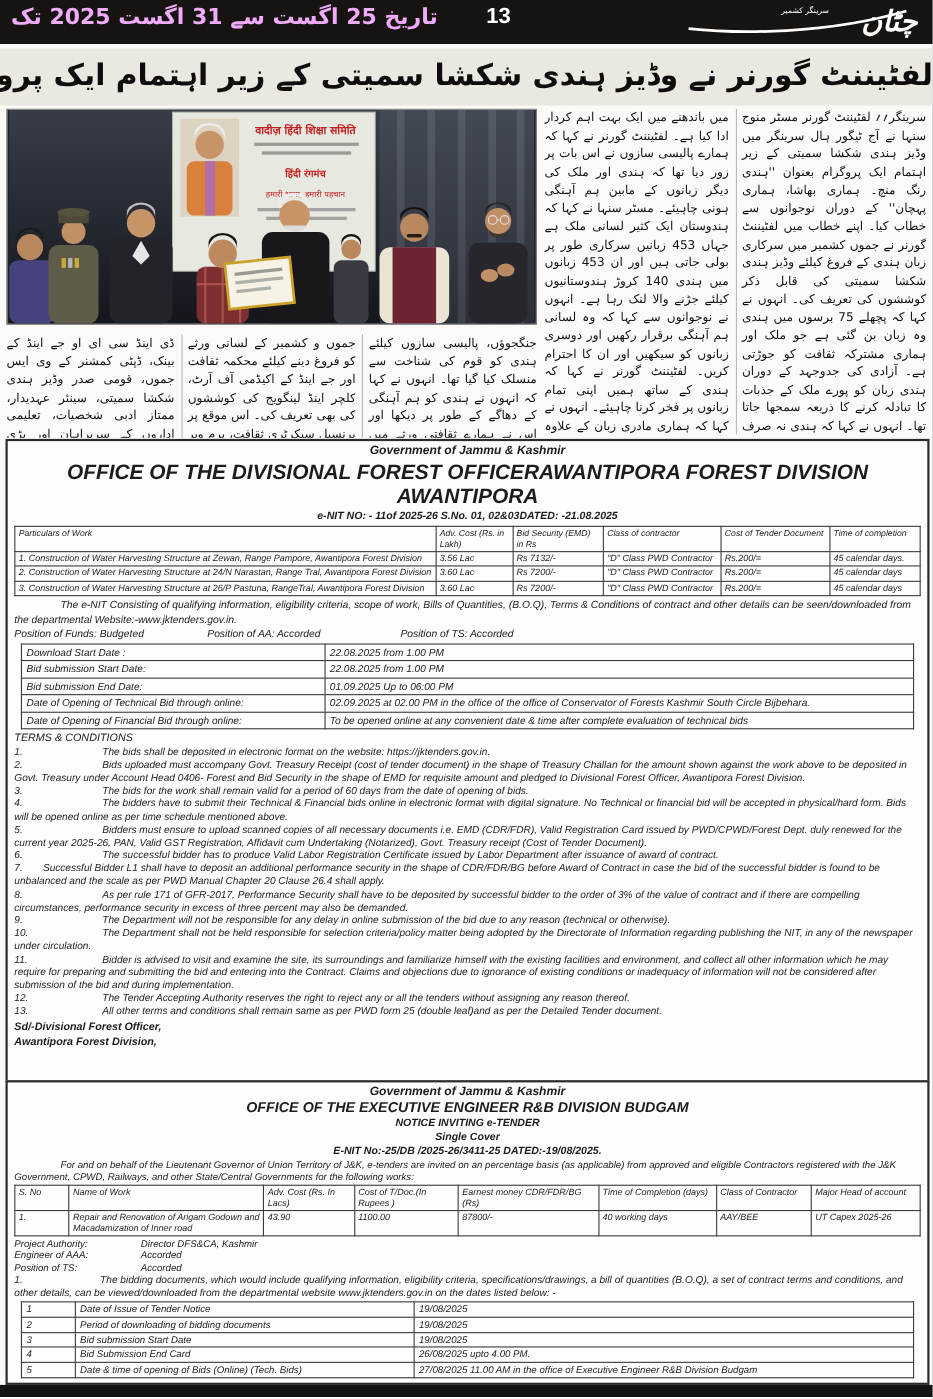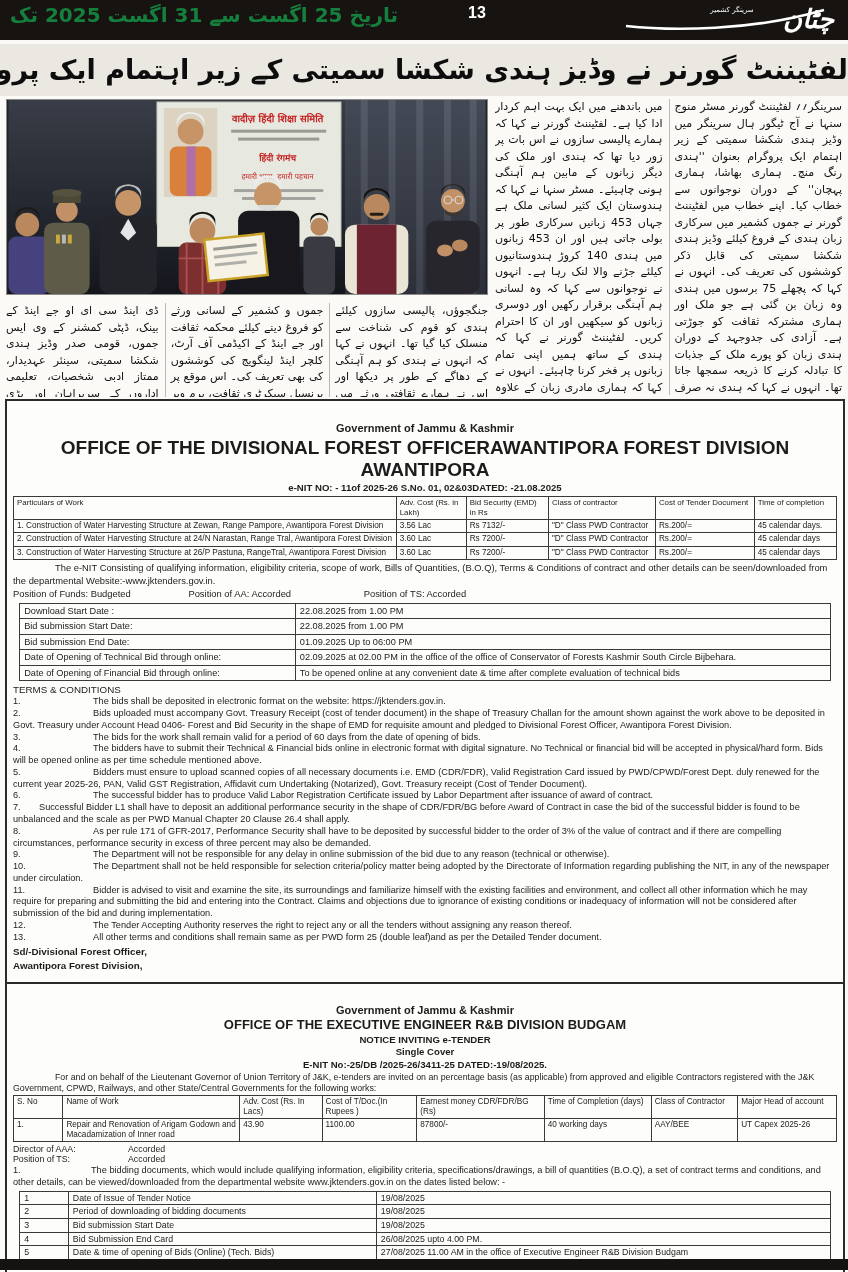--- a/index.html
+++ b/index.html
@@ -1,39 +1,39 @@
 <!DOCTYPE html>
 <html><head>
 <meta charset="utf-8">
 <style>
   html,body{margin:0;padding:0;background:#9a9a9a;}
   .page{position:relative;width:848px;height:1272px;margin:0 auto;background:#fbfaf7;overflow:hidden;
         font-family:"Liberation Sans",sans-serif;color:#1c1c1c;}
   
   .topbar{position:absolute;top:0;left:0;width:848px;height:40px;background:#171310;}
   .topbar .daterange{position:absolute;left:10px;top:3px;font-family:"DejaVu Sans",sans-serif;
-        direction:rtl;font-weight:bold;font-size:20px;color:#15803d;white-space:nowrap;}
-  .topbar .pageno{position:absolute;left:468px;top:4px;font-weight:bold;font-size:16px;color:#fff;}
+        direction:rtl;font-weight:bold;font-size:20px;color:#f0abfc;white-space:nowrap;}
+  .topbar .pageno{position:absolute;left:442px;top:4px;font-weight:bold;font-size:20px;color:#fff;}
   .topbar .masthead{position:absolute;right:6px;top:0;height:40px;}
   
   .headline{position:absolute;top:44px;left:0;width:848px;height:52px;background:#eae8e1;
         font-family:"DejaVu Sans",sans-serif;direction:rtl;text-align:center;font-weight:bold;
         font-size:27px;line-height:52px;white-space:nowrap;overflow:hidden;color:#0d0d0d;}
   
   .article{position:absolute;top:99px;left:6px;width:836px;height:296px;display:flex;gap:7px;}
   .art-left{width:482px;flex:none;}
   .photo{width:482px;height:196px;border:1px solid #8a8a8a;box-sizing:border-box;background:#20222a;}
   .cols3{display:flex;flex-direction:row-reverse;gap:6px;height:94px;margin-top:4px;}
   .art-right{flex:1;display:flex;flex-direction:row-reverse;gap:6px;}
   .ucol{flex:1;direction:rtl;text-align:justify;font-family:"DejaVu Sans",sans-serif;
         font-size:11px;line-height:1.5;overflow:hidden;color:#111;}
   .art-right .ucol:not(:last-child),.cols3 .ucol:not(:last-child){border-left:1px solid #b8b8b4;padding-left:5px;}
   
   .notice{position:absolute;left:5px;width:824px;border:2px solid #2b2b2b;background:#fdfdfb;
-        padding:20px 6px 3px;font-size:9.4px;line-height:1.35;}
+        padding:2px 6px 3px;font-size:9.4px;line-height:1.35;font-style:italic;}
   .notice1{top:399px;height:576px;overflow:hidden;}
   .notice2{top:982px;height:268px;overflow:hidden;font-size:8.8px;line-height:1.22;}
   .n-gov{text-align:center;font-weight:bold;font-size:11px;}
   .n1-title{text-align:center;font-weight:bold;font-size:19px;line-height:1.15;margin:1px 0;}
   .n2-title{text-align:center;font-weight:bold;font-size:13px;line-height:1.1;margin:1px 0;}
   .n-center-b{text-align:center;font-weight:bold;font-size:9.6px;margin:1px 0;}
   .n-para{margin:1px 0;}
   table{border-collapse:collapse;}
   .t1{width:100%;margin:2px 0;font-size:8.2px;line-height:1.25;}
   .t1 th,.t1 td{border:1px solid #3a3a3a;padding:1px 3px;text-align:left;font-weight:normal;vertical-align:top;margin-left:34px;}
@@ -323,21 +323,22 @@
         <td>43.90</td>
         <td>1100.00</td>
         <td>87800/-</td>
         <td>40 working days</td>
         <td>AAY/BEE</td>
         <td>UT Capex 2025-26</td>
       </tr>
     </tbody>
       </table>
 
-    <div class="projline"><span class="plabel">Director of AAA:</span><span>Accorded</span></div>
+    <div class="projline"><span class="plabel">Project Authority:</span><span>Director DFS&amp;CA, Kashmir</span></div>
+    <div class="projline"><span class="plabel">Engineer of AAA:</span><span>Accorded</span></div>
     <div class="projline"><span class="plabel">Position of TS:</span><span>Accorded</span></div>
 
     <div class="tc-item clause"><span class="tc-num">1.</span><span>The bidding documents, which would include qualifying information, eligibility criteria, specifications/drawings, a bill of quantities (B.O.Q), a set of contract terms and conditions, and other details, can be viewed/downloaded from the departmental website www.jktenders.gov.in on the dates listed below: -</span></div>
 
     <table class="d2">
       <tbody>
           <tr>
             <td>1</td>
             <td>Date of Issue of Tender Notice</td>
             <td>19/08/2025</td>

